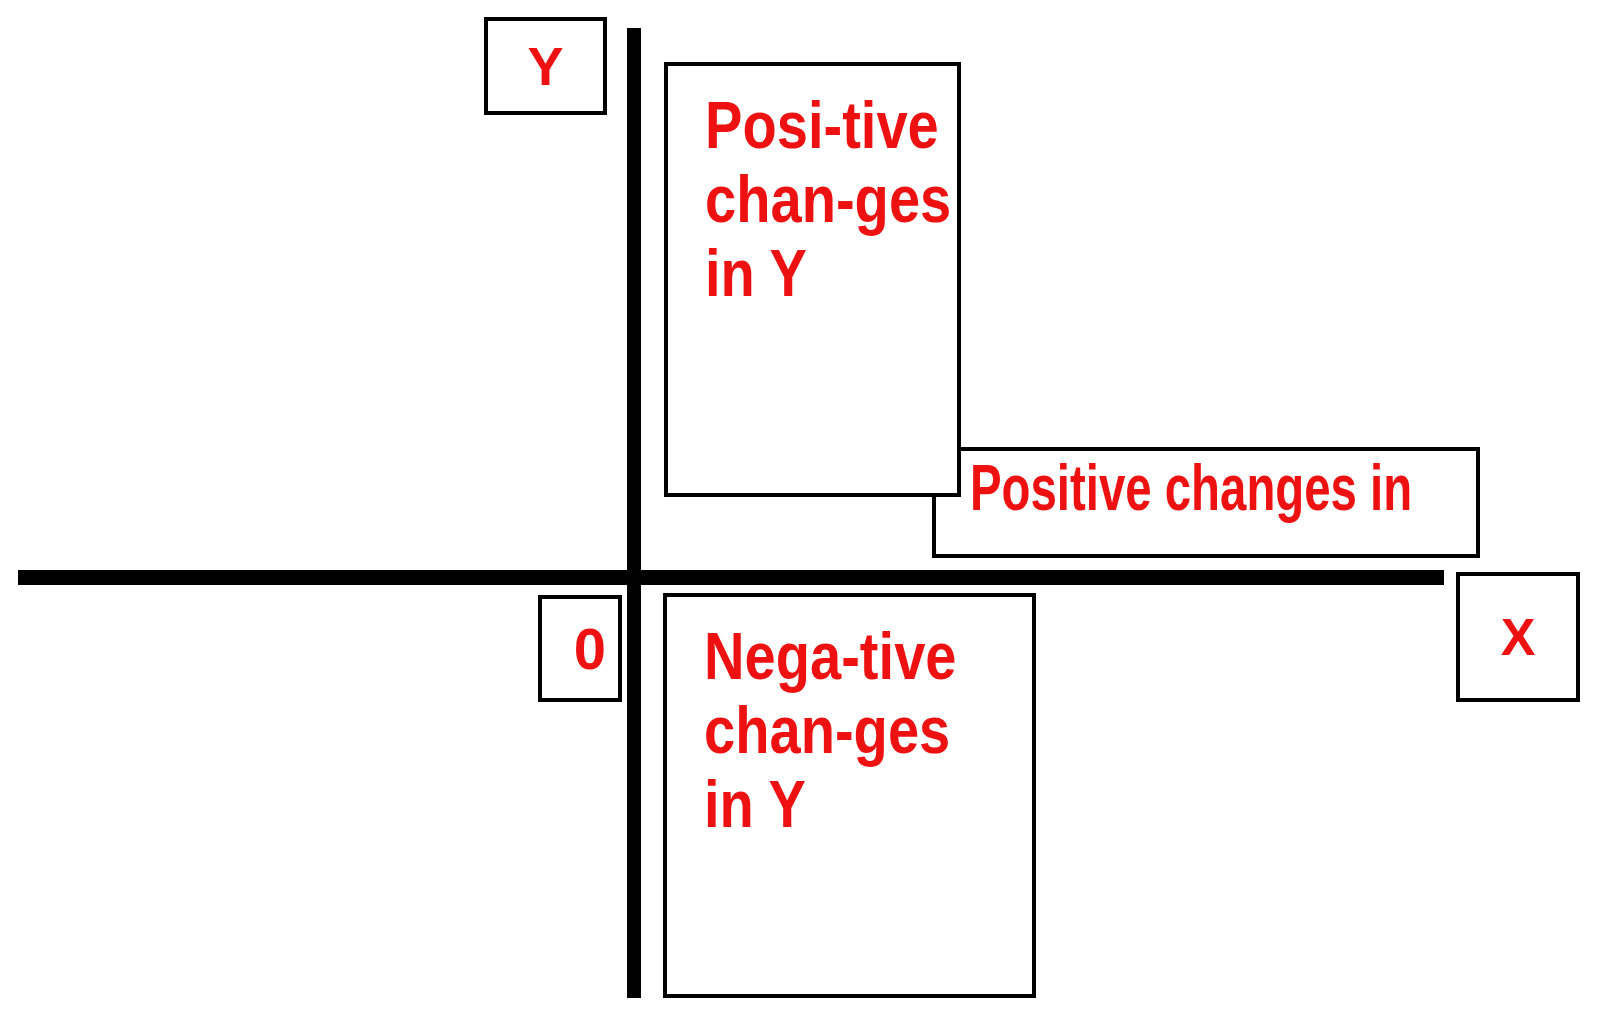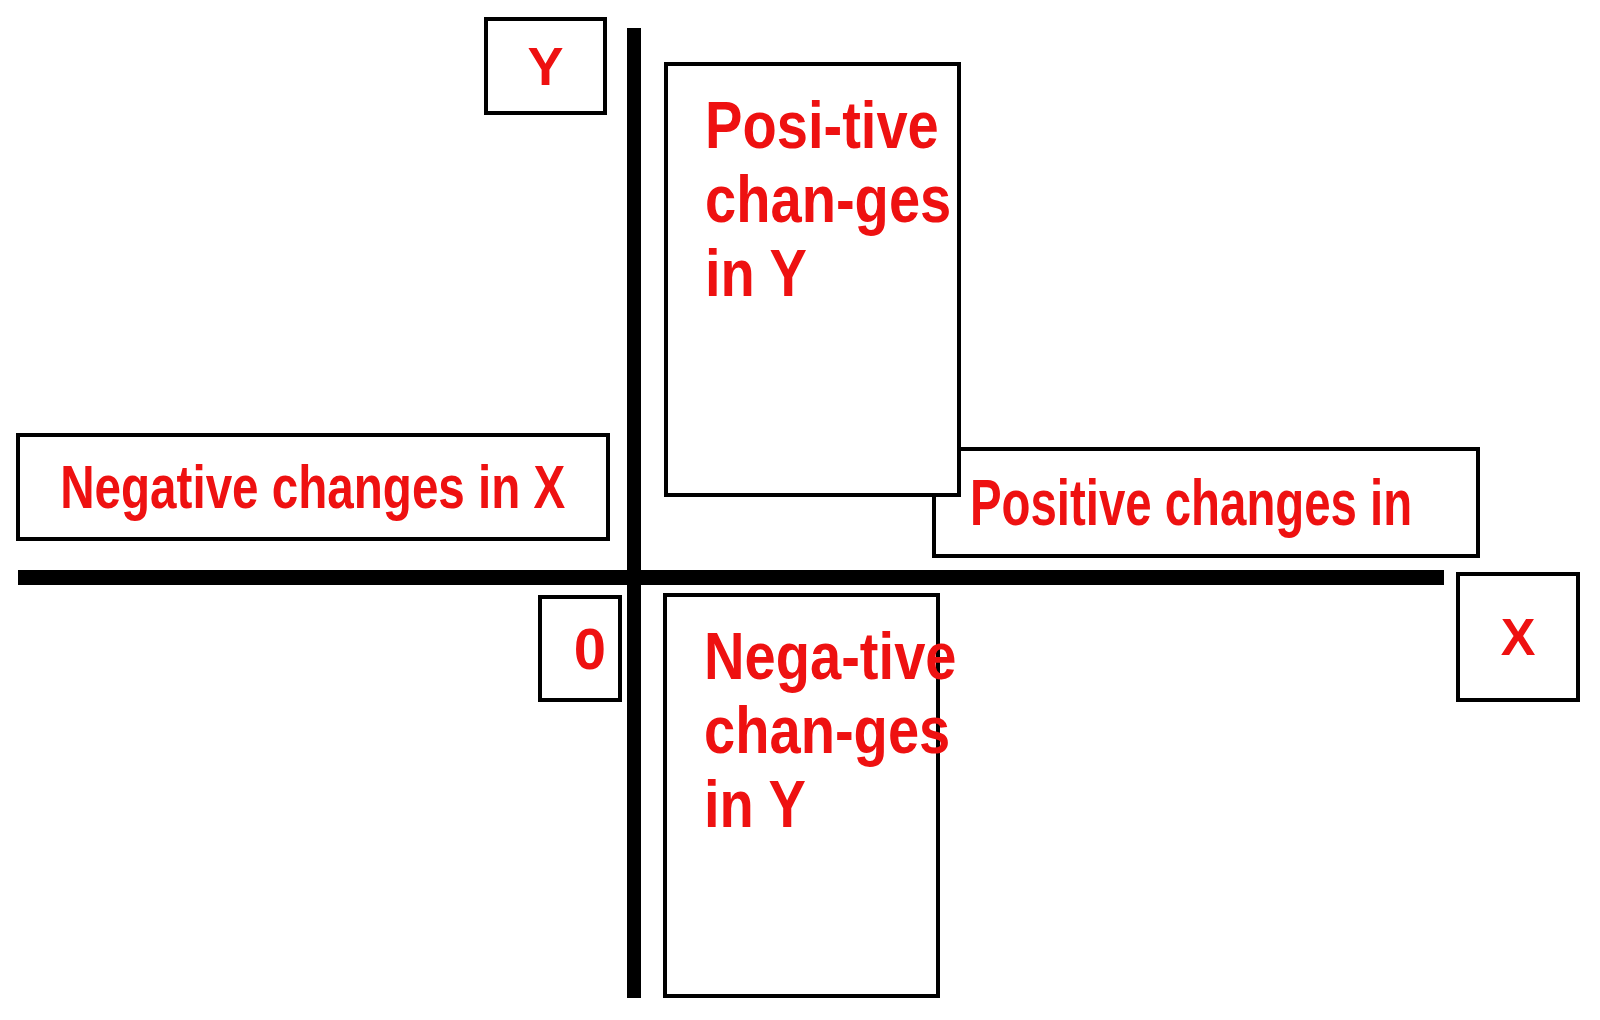--- a/index.html
+++ b/index.html
@@ -33,32 +33,32 @@
     padding-right:12px;
   }
 
   
   .quad{
     font-size:66px;line-height:74px;
     padding:22px 6px 0 37px;
   }
   .quad .ln{white-space:nowrap;transform:scaleX(0.85);transform-origin:left center;}
   #pos-y-box{left:664px;top:62px;width:297px;height:435px;z-index:2;}
-  #neg-y-box{left:663px;top:593px;width:277px;height:405px;}
+  #neg-y-box{left:663px;top:593px;width:373px;height:405px;}
 
   
   #neg-x-box{
     left:16px;top:433px;width:594px;height:108px;
     font-size:61px;
   }
   #neg-x-box .scale{white-space:nowrap;transform:scaleX(0.78);transform-origin:center center;}
   #pos-x-box{
     left:932px;top:447px;width:548px;height:111px;
     font-size:64px;z-index:1;
-    display:flex;align-items:center;
+    display:flex;align-items:flex-start;
     padding-left:34px;box-sizing:border-box;
   }
   #pos-x-box .scale{white-space:nowrap;transform:scaleX(0.74);transform-origin:left center;}
 </style>
 </head>
 <body>
 
 <div id="canvas">
 
   <div id="y-axis-line" class="axis"></div>
@@ -71,23 +71,20 @@
   <div id="pos-x-box" class="box">
     <span class="scale">Positive changes in</span>
   </div>
 
   <div id="pos-y-box" class="box quad">
     <div class="ln">Posi-tive</div>
     <div class="ln">chan-ges</div>
     <div class="ln">in Y</div>
   </div>
 
-  <div id="neg-x-box" class="box center">
-    <span class="scale">Negative changes in X</span>
-  </div>
 
   <div id="zero-box" class="box">
     <span>0</span>
   </div>
 
   <div id="neg-y-box" class="box quad">
     <div class="ln">Nega-tive</div>
     <div class="ln">chan-ges</div>
     <div class="ln">in Y</div>
   </div>

